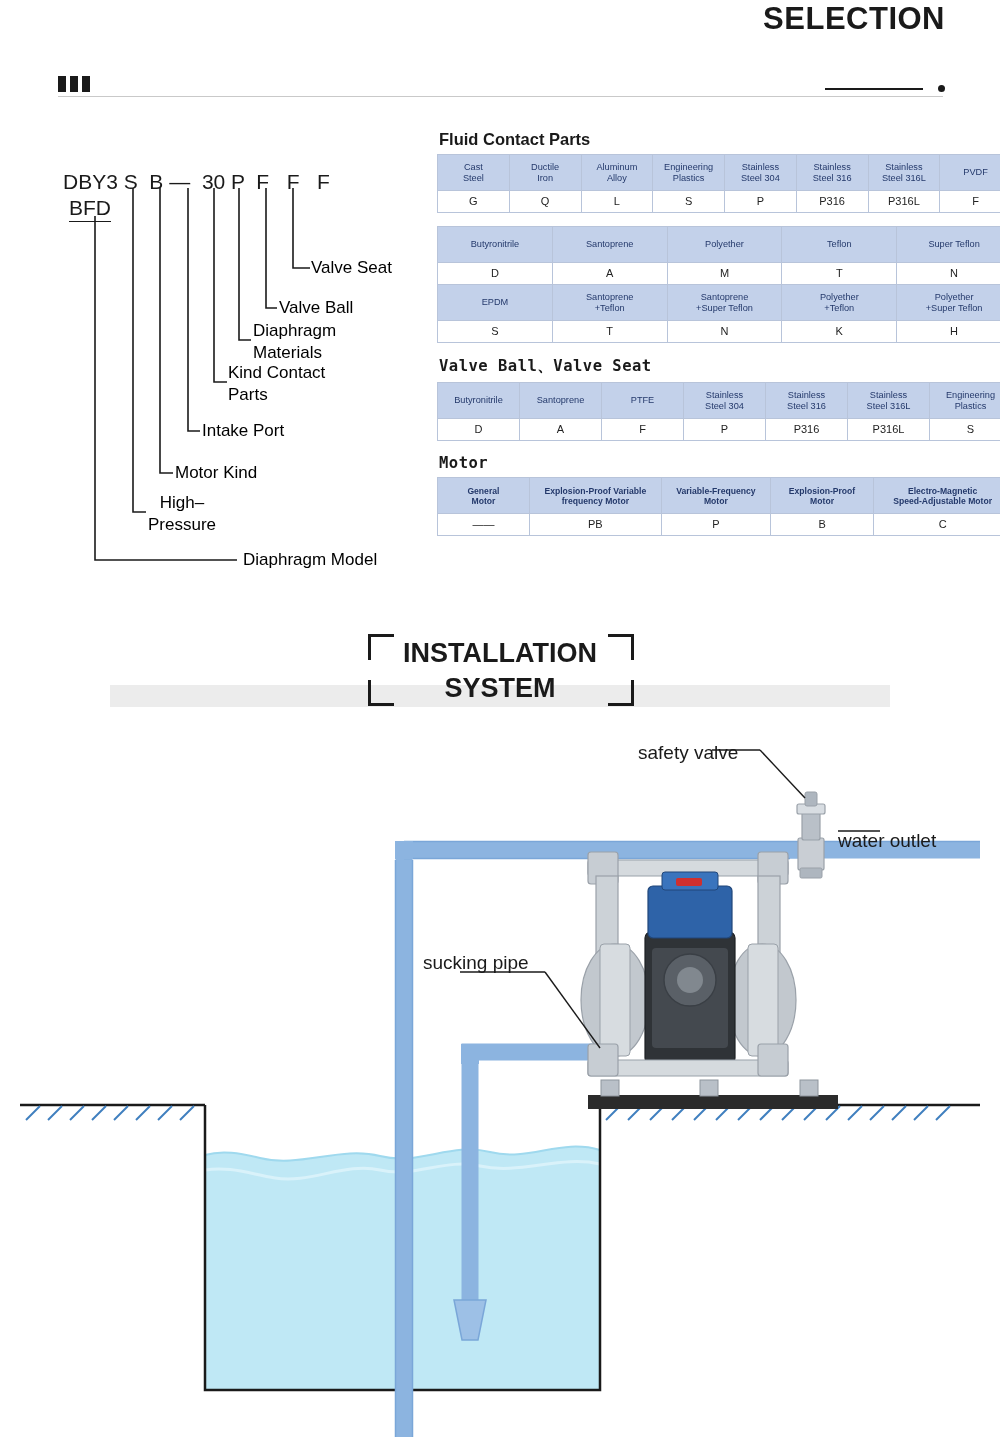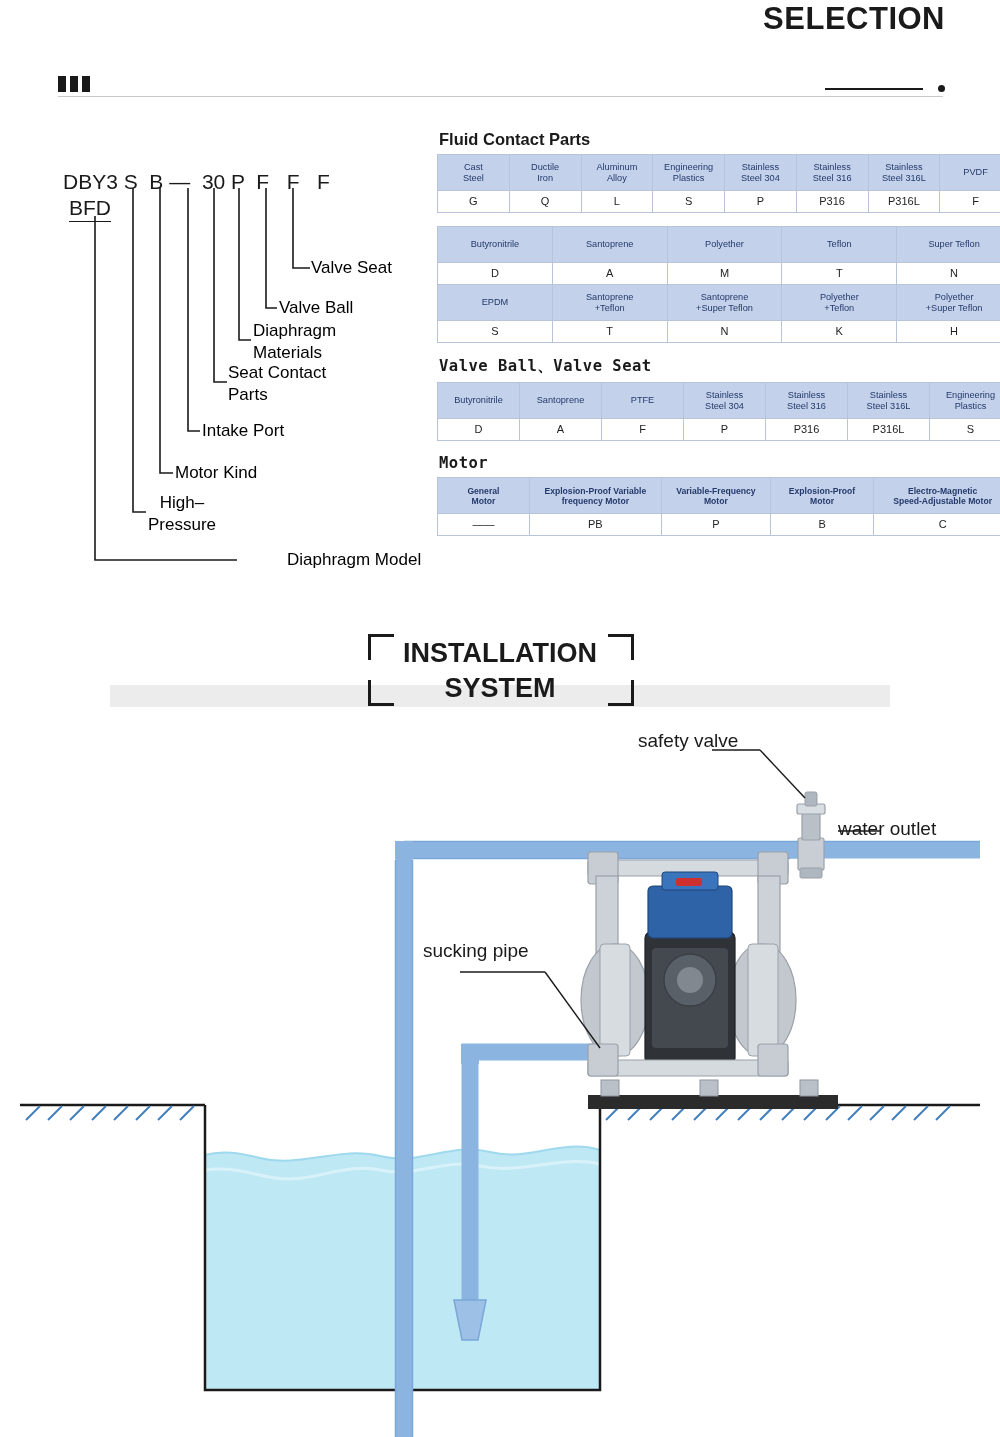--- a/index.html
+++ b/index.html
@@ -67,21 +67,21 @@
   }
   .corner { position:absolute; width:26px; height:26px; }
   .corner.tl { left:368px; top:634px; border-left:3px solid #1a1a1a; border-top:3px solid #1a1a1a; }
   .corner.tr { left:608px; top:634px; border-right:3px solid #1a1a1a; border-top:3px solid #1a1a1a; }
   .corner.bl { left:368px; top:680px; border-left:3px solid #1a1a1a; border-bottom:3px solid #1a1a1a; }
   .corner.br { left:608px; top:680px; border-right:3px solid #1a1a1a; border-bottom:3px solid #1a1a1a; }
 
   
   .scene { position:absolute; left:0; top:700px; width:1000px; height:737px; }
   .scene svg { position:absolute; left:0; top:0; }
-  .scene-lbl { position:absolute; font-size:19px; color:#1a1a1a; white-space:nowrap; }
+  .scene-lbl { position:absolute; font-size:19px; color:#1a1a1a; white-space:nowrap;margin-top:12px; }
 </style>
 </head>
 <body>
 
 <div class="page-header">
   <div class="header-title">
     <div>SELECTION</div>
   </div>
   <div class="header-bars">
       <i></i>
@@ -120,30 +120,30 @@
     </g>
   </svg>
 
   <div class="lbl" style="left:256px; top:97px;">Valve Seat</div>
   <div class="lbl" style="left:224px; top:137px;">Valve Ball</div>
   <div class="lbl" style="left:198px; top:160px;">
     <div>Diaphragm</div>
     <div>Materials</div>
   </div>
   <div class="lbl" style="left:173px; top:202px;">
-    <div>Seat Contact</div>
+    <div>Kind Contact</div>
     <div>Parts</div>
   </div>
   <div class="lbl" style="left:147px; top:260px;">Intake Port</div>
   <div class="lbl" style="left:120px; top:302px;">Motor Kind</div>
   <div class="lbl" style="left:93px; top:332px;text-align:center;">
     <div>High–</div>
     <div>Pressure</div>
   </div>
-  <div class="lbl" style="left:188px; top:389px;margin-left:44px;">Diaphragm Model</div>
+  <div class="lbl" style="left:188px; top:389px;">Diaphragm Model</div>
 </div>
 
 <div class="tables">
 
   <div class="tbl-title">Fluid Contact Parts</div>
   <table class="ptable">
     <tbody>
         <tr>
       <td class="hd">Cast<br>Steel</td>
       <td class="hd">Ductile<br>Iron</td>

